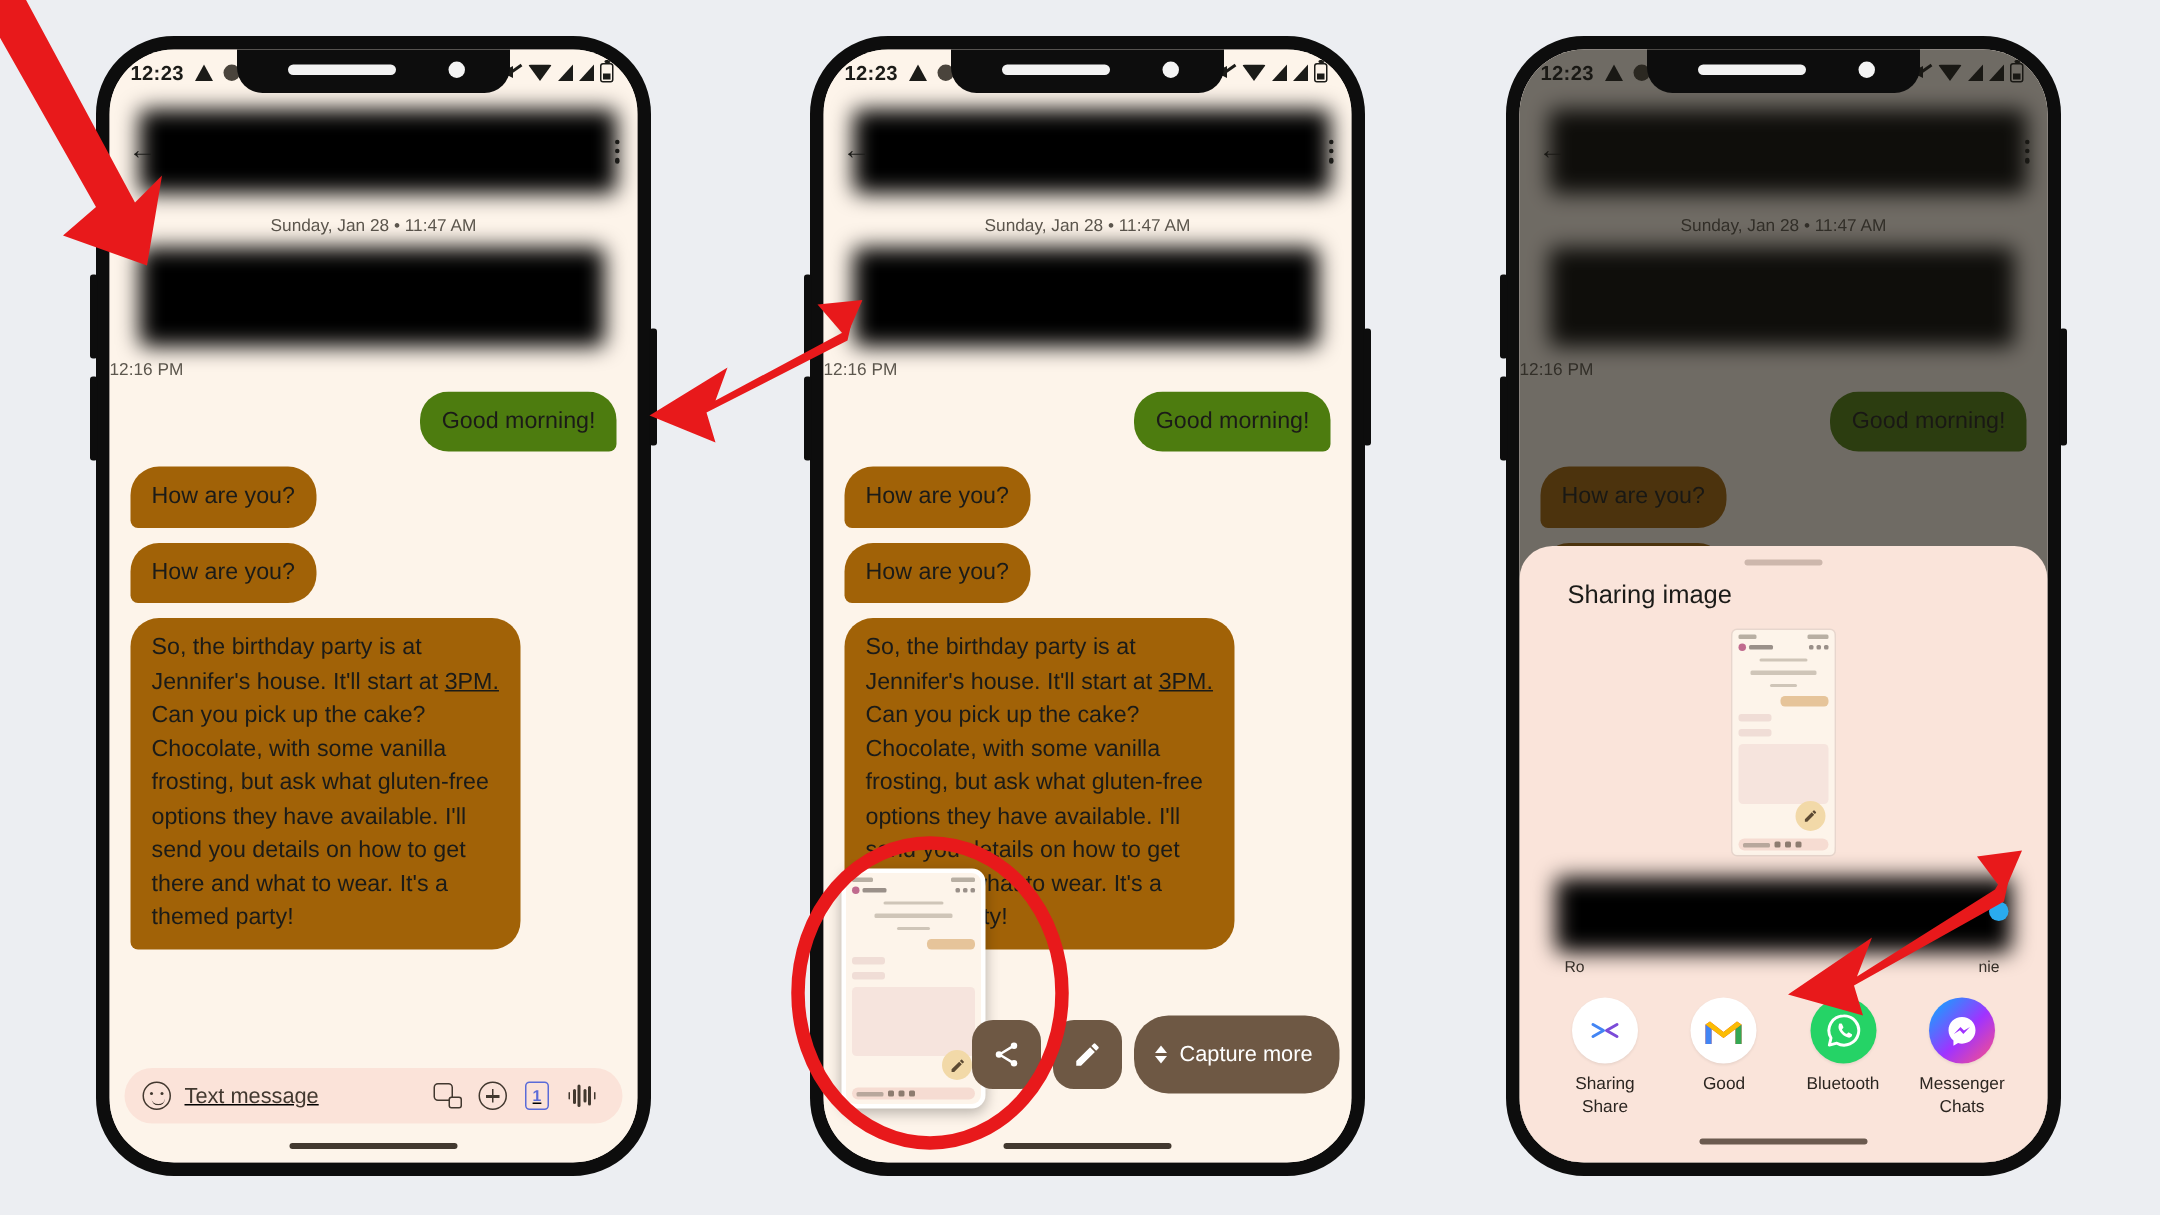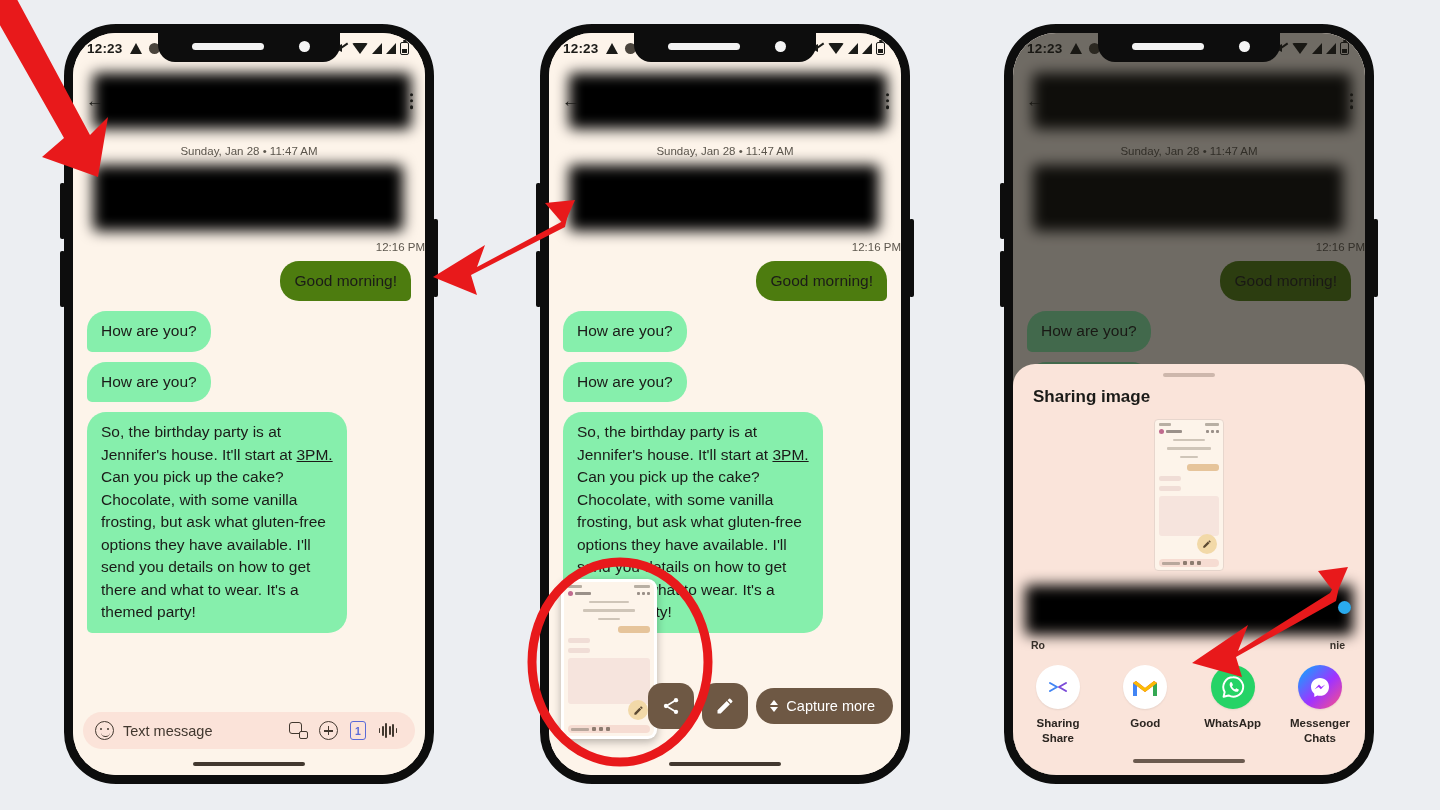--- a/index.html
+++ b/index.html
@@ -92,32 +92,32 @@
   .kebab i { width: 3.2px; height: 3.2px; background: #1b1b18; border-radius: 50%; display:block; }
   .redact {
     position: absolute; background: #000; filter: blur(7px); z-index: 2;
   }
   .redact-appbar { left: 20px; right: 14px; top: 10px; height: 56px; border-radius: 4px; }
 
   .datesep { text-align: center; font-size: 11.5px; color: #5d574e;
              padding: 6px 0 4px; position: relative; z-index: 1; }
   .redact-msg1 { left: 20px; right: 22px; top: 4px; height: 66px; border-radius: 4px; }
   .msg1wrap { position: relative; height: 78px; flex: 0 0 78px; }
-  .timestamp { text-align: right; font-size: 11.5px; color: #5d574e; padding: 2px 0 8px; }
+  .timestamp { text-align: left; font-size: 11.5px; color: #5d574e; padding: 2px 0 8px; }
 
   .thread { flex: 1 1 auto; padding: 0 14px; display: flex; flex-direction: column;
             gap: 10px; overflow: hidden; }
   .bubble { max-width: 82%; padding: 9px 14px; font-size: 15.5px; line-height: 1.45;
             color: #1b1b18; border-radius: 19px; }
   .bubble.out { align-self: flex-end; background: #4d7c0f; border-radius: 19px 19px 5px 19px; }
-  .bubble.in  { align-self: flex-start; background: #86efac; border-radius: 19px 19px 19px 5px; }
+  .bubble.in  { align-self: flex-start; background: #a16207; border-radius: 19px 19px 19px 5px; }
   .bubble.long { max-width: 92%; }
   .bubble u { text-decoration: underline; }
 
-  .composer { flex: 0 0 auto; padding: 6px 10px 4px; }
+  .composer { flex: 0 0 auto; padding: 6px 10px 4px; text-decoration: underline; }
   .composer-row { display: flex; align-items: center; gap: 0;
       background: #fbe3d9; border-radius: 26px; padding: 9px 12px; }
   .emoji-ic { width: 19px; height: 19px; border: 1.7px solid #42382f; border-radius: 50%;
       position: relative; flex: 0 0 19px; }
   .emoji-ic::before { content:''; position:absolute; left:4px; top:6px; width:2.4px;
       height:2.4px; border-radius:50%; background:#42382f;
       box-shadow: 7px 0 0 #42382f; }
   .emoji-ic::after { content:''; position:absolute; left:4.5px; top:10px; width:9px;
       height:4px; border-bottom:1.7px solid #42382f; border-radius:0 0 9px 9px; }
   .ph { flex: 1 1 auto; font-size: 14.5px; color: #42382f; padding-left: 9px; }
@@ -173,35 +173,35 @@
   .mini .pencil-badge { position:absolute; right:6px; bottom:16px; width:20px; height:20px;
                         background:#f2d9a8; border-radius:50%; display:flex;
                         align-items:center; justify-content:center; }
 
   .shot-actions {
     position: absolute; right: 8px; bottom: 46px; display: flex; align-items: center;
     gap: 8px; z-index: 31;
   }
   .act-btn { width: 46px; height: 46px; border-radius: 14px; background: #6e5844;
              display: flex; align-items: center; justify-content: center; }
-  .act-pill { height: 36px; border-radius: 23px; background: #6e5844; color: #fff;
+  .act-pill { height: 52px; border-radius: 23px; background: #6e5844; color: #fff;
               display: flex; align-items: center; gap: 8px; padding: 0 18px 0 14px;
               font-size: 14.5px; }
   .updown { display:flex; flex-direction:column; gap:2px; align-items:center; }
   .updown .u { width:0;height:0;border-left:4px solid transparent;
                border-right:4px solid transparent;border-bottom:5px solid #fff;}
   .updown .d { width:0;height:0;border-left:4px solid transparent;
                border-right:4px solid transparent;border-top:5px solid #fff;}
 
   
   .scrim { position: absolute; inset: 0; background: rgba(25,22,18,.62); z-index: 20; }
   .sheet {
     position: absolute; left: 0; right: 0; bottom: 0; z-index: 21;
     background: #fae4da; border-radius: 22px 22px 0 0;
-    padding: 0 0 6px; display: flex; flex-direction: column; font-weight: bold;
+    padding: 0 12px 6px; display: flex; flex-direction: column;
   }
   .sheet .handle { width: 52px; height: 4px; background: #cdb7ac; border-radius: 3px;
                    margin: 9px auto 4px; }
   .sheet-title { font-size: 17px; color: #1b1b18; padding: 6px 20px 4px; }
   .sheet-thumb-wrap { display: flex; justify-content: center; padding: 8px 0 10px; }
   .sheet-thumb { width: 70px; height: 152px; background: #fdf4ea;
                  border: 1px solid #e7d6cd; border-radius: 4px; overflow: hidden; }
   .contacts-row { position: relative; height: 72px; margin: 2px 10px 0; }
   .redact-contacts { left: 2px; right: 2px; top: 2px; height: 50px; border-radius: 4px; }
   .contact-label { position: absolute; bottom: 4px; font-size: 10.5px; color: #3a332c; }
@@ -586,21 +586,21 @@
               </div>
               <div class="app-name">Good</div>
             </div>
             <div class="app-item">
               <div class="app-ico" style="background:#25D366">
                 <svg width="26" height="26" viewBox="0 0 24 24">
                   <path d="M12 3a9 9 0 0 0-7.7 13.6L3.3 21l4.6-1.2A9 9 0 1 0 12 3z" fill="none" stroke="#fff" stroke-width="1.8" stroke-linejoin="round"></path>
                   <path d="M9.2 8.2c.2-.5.5-.5.8-.5h.6c.2 0 .4.1.6.6l.7 1.6c.1.3 0 .5-.2.7l-.5.5c-.1.2-.2.3 0 .6.5.9 1.4 1.8 2.4 2.3.3.1.5.1.6 0l.5-.6c.2-.2.4-.2.6-.1l1.6.8c.3.1.4.3.4.5 0 .4-.1.9-.5 1.3-.3.3-.8.5-1.3.5-1.3 0-3.1-.9-4.4-2.2-1.3-1.3-2.2-3-2.2-4.3 0-.6.2-1.1.3-1.7z" fill="#fff"></path>
                 </svg>
               </div>
-              <div class="app-name">WhatsApp</div>
+              <div class="app-name">Bluetooth</div>
             </div>
             <div class="app-item">
               <div class="app-ico" style="background:linear-gradient(135deg,#00B2FF 0%,#A033FF 55%,#FF5280 100%)">
                 <svg width="24" height="24" viewBox="0 0 24 24">
                   <path d="M12 3C6.9 3 3 6.8 3 11.8c0 2.8 1.3 5.3 3.3 6.9v3.4l3.1-1.7c.8.2 1.7.4 2.6.4 5.1 0 9-3.8 9-8.9S17.1 3 12 3z" fill="#fff"></path>
                   <path d="M6.6 14.3L11 9.6l2.3 2.4 4-2.4-4.4 4.7-2.3-2.4-4 2.4z" fill="#A033FF"></path>
                 </svg>
               </div>
               <div class="app-name">Messenger Chats</div>
             </div>

